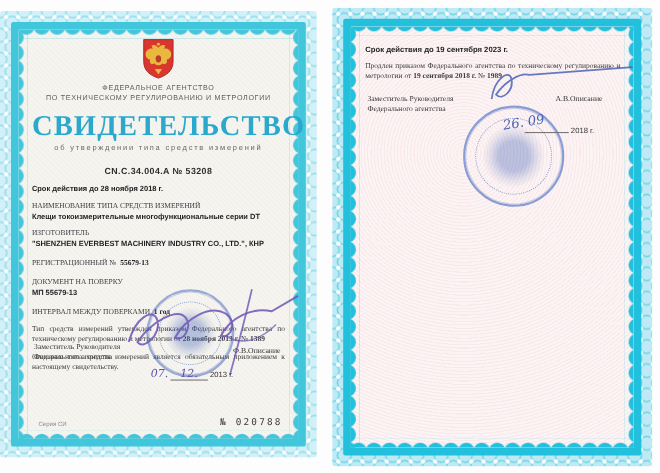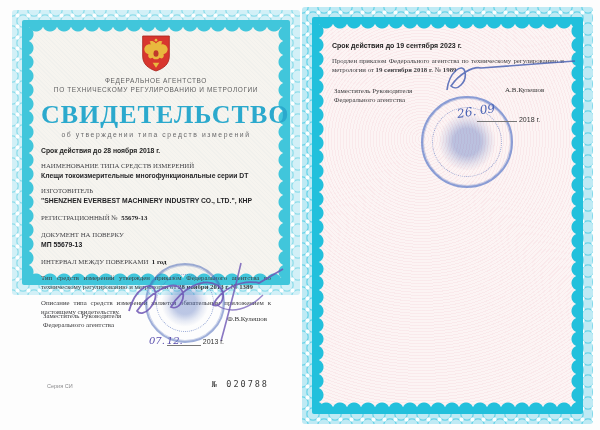--- a/index.html
+++ b/index.html
@@ -1,21 +1,21 @@
 <!DOCTYPE html>
 <html><head>
 <meta charset="utf-8">
 <style>
   html,body{margin:0;padding:0;width:600px;height:430px;overflow:hidden;background:#ffffff;
     font-family:"Liberation Sans",sans-serif;}
   .stage{position:relative;width:600px;height:430px;background:#fdfdfd;}
 
   
   .cert{position:absolute;}
-  .cert-left{left:12px;top:10px;width:288px;height:285px;
+  .cert-left{left:0;top:10px;width:288px;height:406px;
     --band:#41c6db;--lace1:#d2f0f7;--lace2:#8adbe9;--page:#f6f4ef;}
   .cert-right{left:302px;top:7px;width:291px;height:417px;
     --band:#22c0dc;--lace1:#bfeaf4;--lace2:#64d2e7;--page:#fcf4f4;}
   .lace{position:absolute;inset:0;background-color:var(--lace1);
     background-image:
       radial-gradient(circle, rgba(255,255,255,.95) 1.5px, transparent 2.5px),
       radial-gradient(circle, transparent 5px, var(--lace2) 6px, transparent 7.5px),
       radial-gradient(circle, transparent 5px, var(--lace2) 6px, transparent 7.5px);
     background-size:11px 11px,22px 22px,22px 22px;
     background-position:0 0,0 0,11px 11px;border-radius:3px;}
@@ -50,21 +50,21 @@
   .signer-name{position:absolute;right:4px;top:280px;font-family:"Liberation Serif",serif;
     font-size:7px;color:#333;}
   .stamp{position:absolute;border-radius:50%;border:2px solid rgba(64,96,182,.5);
     box-shadow:inset 0 0 0 1px rgba(64,96,182,.25);}
   .stamp .inner{position:absolute;inset:9px;border-radius:50%;border:1px dotted rgba(64,96,182,.55);
     background:radial-gradient(circle, rgba(64,96,182,.35) 0 28%, rgba(64,96,182,.12) 46%, transparent 60%);}
   .stamp-left{left:104px;top:228px;width:76px;height:76px;}
   .sig-left{position:absolute;left:80px;top:214px;width:190px;height:100px;pointer-events:none;}
   .dateline-left{position:absolute;left:108px;top:300px;font-size:7px;color:#333;white-space:nowrap;}
   .ink{font-family:"DejaVu Serif",serif;font-style:italic;color:#5b4fae;font-size:10px;}
-  .u36{display:inline-block;width:34px;border-bottom:.5px solid #777;line-height:8px;}
+  .u36{display:inline-block;width:34px;border-bottom:.5px solid #777;text-align:center;line-height:8px;}
   .bottomrow-l{position:absolute;left:2px;right:2px;top:344px;}
   .series{position:absolute;left:4px;top:4px;font-size:5.5px;color:#8a8a8c;}
   .formno{position:absolute;right:0;top:0;font-family:"DejaVu Sans Mono",monospace;
     font-size:8.5px;letter-spacing:2px;color:#3a3a3a;}
 
   
   .r-validity{position:absolute;left:13px;top:18px;font-size:7px;font-weight:bold;color:#222;}
   .r-para{position:absolute;left:13px;top:32px;width:232px;font-family:"Liberation Serif",serif;
     font-size:6.8px;color:#3d3d40;line-height:9px;text-align:justify;}
   .r-signer{position:absolute;left:15px;top:62px;font-family:"Liberation Serif",serif;
@@ -102,20 +102,21 @@
               <circle cx="23" cy="9" r="2" fill="#e9b83e"></circle>
             <circle cx="18" cy="6" r="1.6" fill="#e9b83e"></circle>
             <ellipse cx="18" cy="22" rx="3" ry="4" fill="#c0392b"></ellipse>
           </svg>
           <div class="agency">
             <div>ФЕДЕРАЛЬНОЕ АГЕНТСТВО</div>
             <div>ПО ТЕХНИЧЕСКОМУ РЕГУЛИРОВАНИЮ И МЕТРОЛОГИИ</div>
           </div>
           <div class="big-title">СВИДЕТЕЛЬСТВО</div>
           <div class="subtitle">об утверждении типа средств измерений</div>
+          <div class="certno">CN.C.34.004.A  №  53208</div>
         </div>
 
         <div class="ln validity">Срок действия до  28 ноября 2018 г.</div>
 
         <div class="ln lbl mt7">НАИМЕНОВАНИЕ ТИПА СРЕДСТВ ИЗМЕРЕНИЙ</div>
         <div class="ln mt4"><b>Клещи токоизмерительные многофункциональные серии DT</b></div>
 
         <div class="ln lbl mt7">ИЗГОТОВИТЕЛЬ</div>
         <div class="ln mt4"><b>"SHENZHEN EVERBEST MACHINERY INDUSTRY CO., LTD.", КНР</b></div>
 
@@ -127,21 +128,21 @@
         <div class="ln lbl mt9"><span>ИНТЕРВАЛ МЕЖДУ ПОВЕРКАМИ</span>&nbsp;&nbsp;<b>1 год</b></div>
 
         <div class="para"><span>Тип средств измерений утвержден приказом Федерального агентства по техническому регулированию и метрологии от </span><b>28 ноября 2013 г.</b><span> № </span><b>1389</b></div>
 
         <div class="para">Описание типа средств измерений является обязательным приложением к настоящему свидетельству.</div>
 
         <div class="signer">
           <div>Заместитель Руководителя</div>
           <div>Федерального агентства</div>
         </div>
-        <div class="signer-name">Ф.В.Кулешов</div>
+        <div class="signer-name">Ф.В.Описание</div>
 
         <div class="stamp stamp-left">
           <div class="inner"></div>
         </div>
         <svg class="sig-left" viewBox="0 0 190 100">
           <path d="M8 62 C14 40 30 30 34 42 C38 54 22 70 16 62 C28 44 52 30 60 40 C66 48 58 62 50 58 C60 40 82 28 96 36 C108 44 100 60 92 56 C100 40 120 30 138 34 L162 20" stroke="#6d55b4" fill="none" stroke-width="1.8" opacity=".85"></path>
           <path d="M96 56 C110 66 128 60 142 46" stroke="#6d55b4" fill="none" stroke-width="1.4" opacity=".7"></path>
           <path d="M120 14 C114 40 106 70 100 92" stroke="#6d55b4" fill="none" stroke-width="1.6" opacity=".8"></path>
         </svg>
 
@@ -169,21 +170,21 @@
       <div class="sc sc-r"></div>
 
       <div class="r-validity">Срок действия до 19 сентября 2023 г.</div>
 
       <div class="r-para"><span>Продлен приказом Федерального агентства по техническому регулированию и метрологии от </span><b>19 сентября 2018 г.</b><span> № </span><b>1989</b></div>
 
       <div class="r-signer">
         <div>Заместитель Руководителя</div>
         <div>Федерального агентства</div>
       </div>
-      <div class="r-name">А.В.Кулешов</div>
+      <div class="r-name">А.В.Описание</div>
 
       <svg class="sig-right" viewBox="0 0 150 60">
         <path d="M18 38 C20 20 34 10 36 20 C38 30 28 40 22 34 C30 22 44 14 52 16 L146 9" stroke="#4a63b4" fill="none" stroke-width="1.6" opacity=".85"></path>
       </svg>
 
       <div class="stamp stamp-right">
         <div class="inner"></div>
       </div>
       <div class="r-handdate">26. 09</div>
       <div class="r-yearline">

